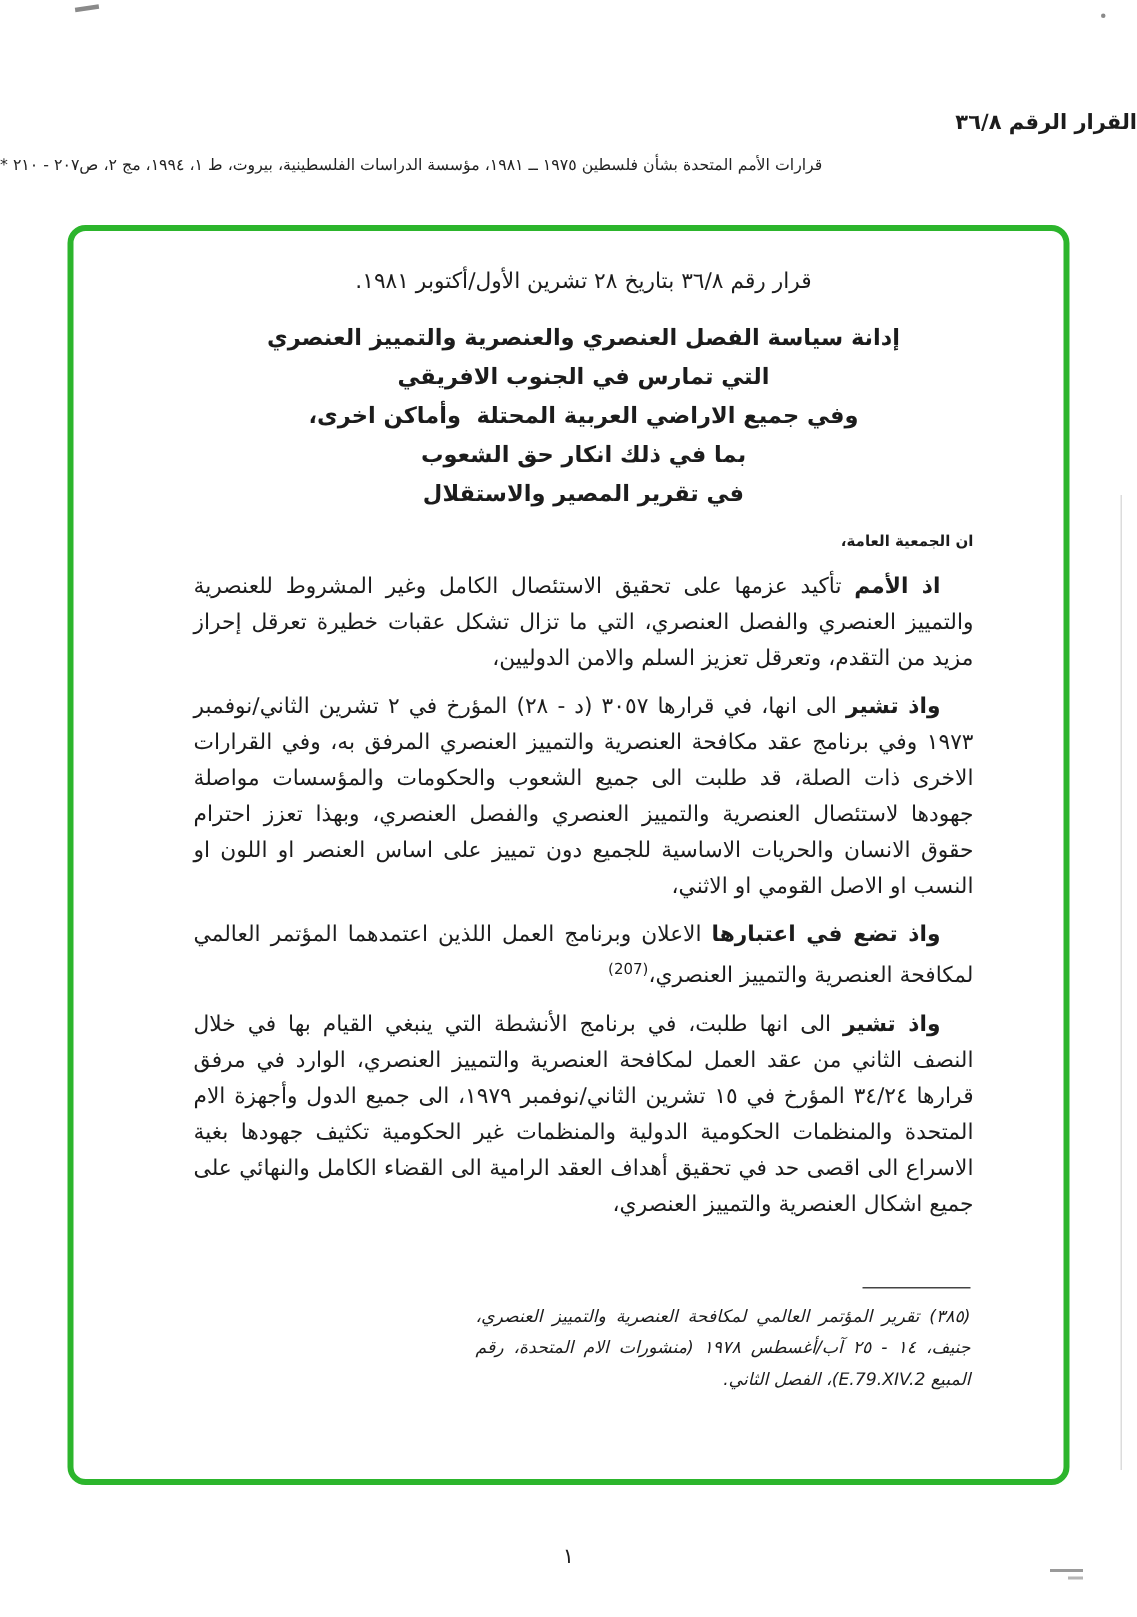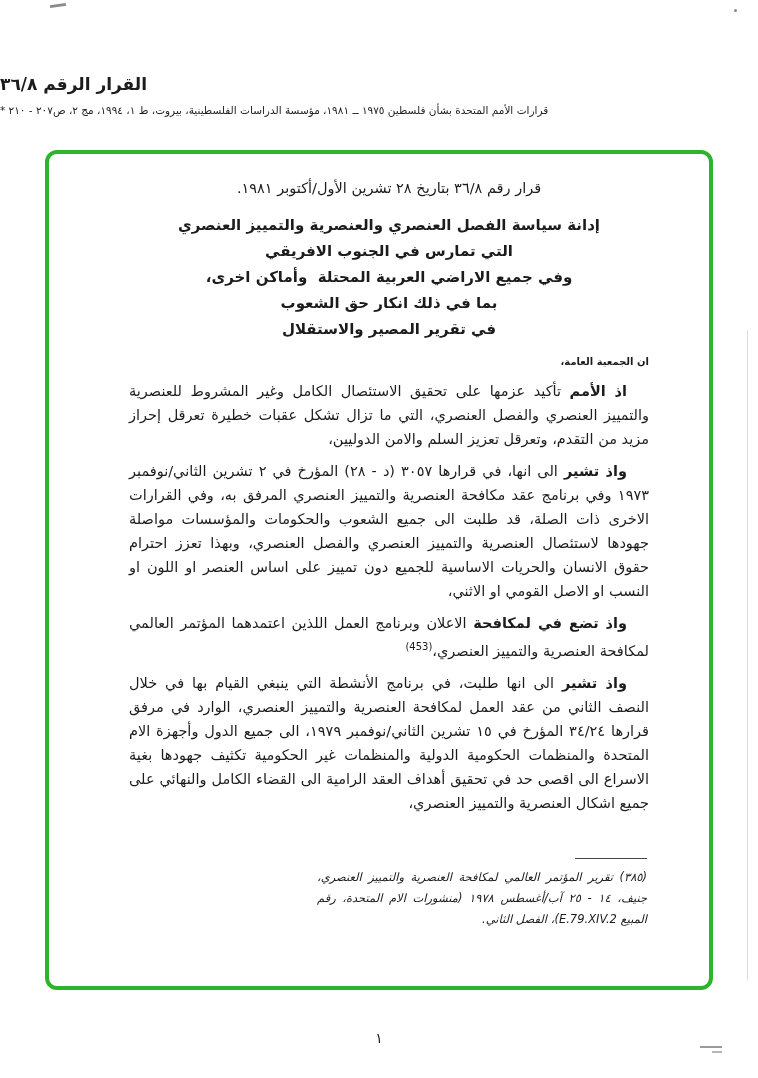--- a/index.html
+++ b/index.html
@@ -11,23 +11,23 @@
     margin: 0 auto;
     background: #ffffff;
     color: #1c1c1c;
     font-family: "DejaVu Sans", sans-serif;
     overflow: hidden;
   }
   .doc-title {
     position: absolute;
     top: 74px; left: 0;
     width: 100%;
-    text-align: left;
+    text-align: right;
     direction: rtl;
-    font-size: 17px;
+    font-size: 14px;
     font-weight: bold;
   }
   .doc-citation {
     position: absolute;
     top: 104px; left: 0;
     width: 100%;
     text-align: left;
     direction: rtl;
     font-size: 10.5px;
     color: #222;
@@ -121,21 +121,21 @@
       <div class="heading-line">بما في ذلك انكار حق الشعوب</div>
       <div class="heading-line">في تقرير المصير والاستقلال</div>
     </div>
 
     <div class="salutation">ان الجمعية العامة،</div>
 
     <p class="para"><span class="lead">اذ الأمم</span><span> تأكيد عزمها على تحقيق الاستئصال الكامل وغير المشروط للعنصرية والتمييز العنصري والفصل العنصري، التي ما تزال تشكل عقبات خطيرة تعرقل إحراز مزيد من التقدم، وتعرقل تعزيز السلم والامن الدوليين،</span></p>
 
     <p class="para"><span class="lead">واذ تشير</span><span> الى انها، في قرارها ٣٠٥٧ (د - ٢٨) المؤرخ في ٢ تشرين الثاني/نوفمبر ١٩٧٣ وفي برنامج عقد مكافحة العنصرية والتمييز العنصري المرفق به، وفي القرارات الاخرى ذات الصلة، قد طلبت الى جميع الشعوب والحكومات والمؤسسات مواصلة جهودها لاستئصال العنصرية والتمييز العنصري والفصل العنصري، وبهذا تعزز احترام حقوق الانسان والحريات الاساسية للجميع دون تمييز على اساس العنصر او اللون او النسب او الاصل القومي او الاثني،</span></p>
 
-    <p class="para"><span class="lead">واذ تضع في لمكافحة</span><span> الاعلان وبرنامج العمل اللذين اعتمدهما المؤتمر العالمي لمكافحة العنصرية والتمييز العنصري،</span><sup class="fn-ref">(453)</sup></p>
+    <p class="para"><span class="lead">واذ تضع في اعتبارها</span><span> الاعلان وبرنامج العمل اللذين اعتمدهما المؤتمر العالمي لمكافحة العنصرية والتمييز العنصري،</span><sup class="fn-ref">(207)</sup></p>
 
     <p class="para"><span class="lead">واذ تشير</span><span> الى انها طلبت، في برنامج الأنشطة التي ينبغي القيام بها في خلال النصف الثاني من عقد العمل لمكافحة العنصرية والتمييز العنصري، الوارد في مرفق قرارها ٣٤/٢٤ المؤرخ في ١٥ تشرين الثاني/نوفمبر ١٩٧٩، الى جميع الدول وأجهزة الام المتحدة والمنظمات الحكومية الدولية والمنظمات غير الحكومية تكثيف جهودها بغية الاسراع الى اقصى حد في تحقيق أهداف العقد الرامية الى القضاء الكامل والنهائي على جميع اشكال العنصرية والتمييز العنصري،</span></p>
 
     <div class="footnote">
       <div class="fn-rule"></div>
       <div class="fn-text">(٣٨٥) تقرير المؤتمر العالمي لمكافحة العنصرية والتمييز العنصري، جنيف، ١٤ - ٢٥ آب/أغسطس ١٩٧٨ (منشورات الام المتحدة، رقم المبيع E.79.XIV.2)، الفصل الثاني.</div>
     </div>
 
   </div>
 

